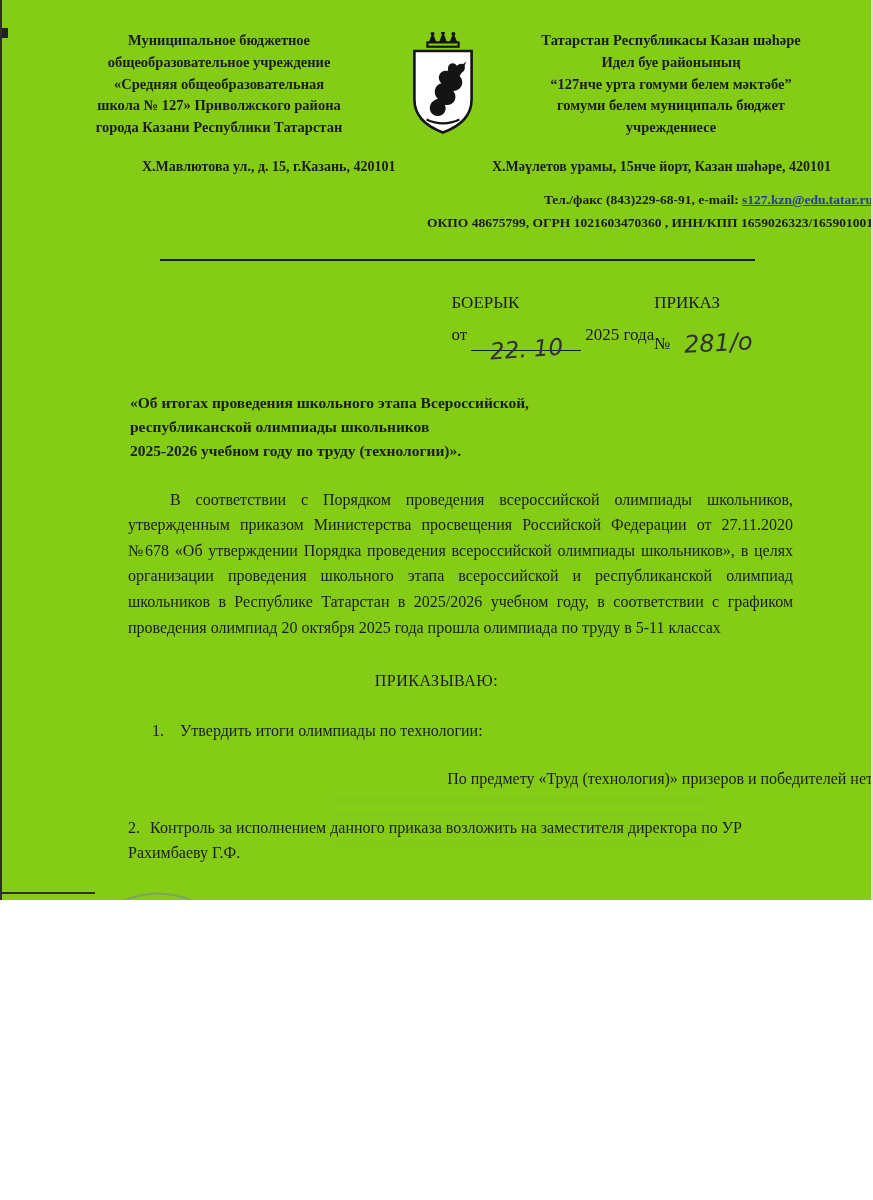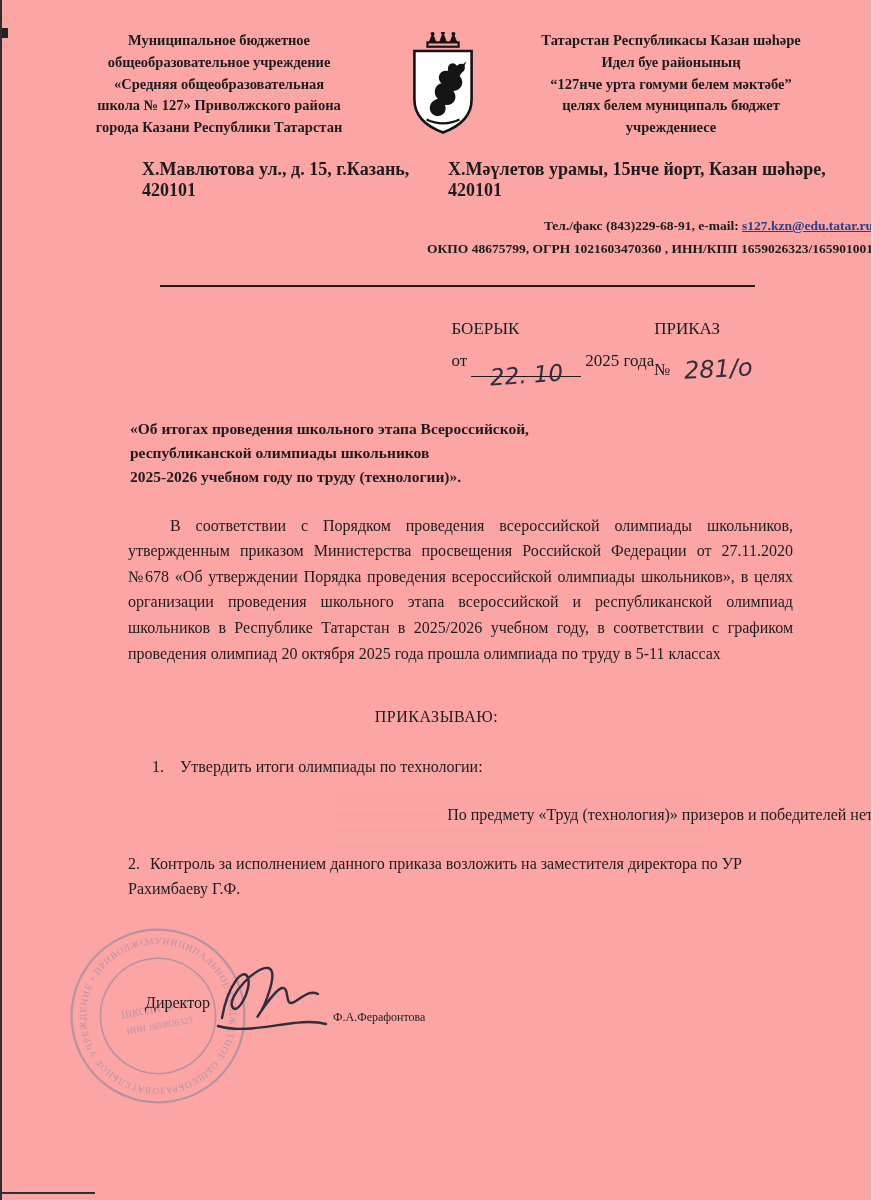--- a/index.html
+++ b/index.html
@@ -1,53 +1,53 @@
 <!DOCTYPE html>
 <html><head>
 <meta charset="utf-8">
 <style>
   html,body { margin:0; padding:0; background:#ffffff; }
   .sheet {
-    position:relative; width:873px; height:1200px;
-    background:#fca5a5; overflow:hidden;
+    position:relative; width:873px; height:900px;
+    background:#84cc16; overflow:hidden;
     font-family:"Liberation Serif", serif; color:#1c1c1e;
   }
   
   .edge-left  { position:absolute; left:0; top:0; width:2px; height:100%; background:#2e2e2e; }
   .edge-mark-top { position:absolute; left:2px; top:28px; width:6px; height:10px; background:#222; }
   .edge-bottom { position:absolute; left:0; bottom:6px; width:95px; height:2px; background:#2e2e2e; }
   .edge-right { position:absolute; right:0; top:0; width:2px; height:100%; background:#dcdcd8; }
 
   .header { display:flex; padding:30px 36px 0 58px; }
   .org-left  { width:322px; text-align:center; font-weight:bold; font-size:14.5px; line-height:1.5; }
   .emblem-wrap { width:125px; display:flex; justify-content:center; align-items:flex-start; padding-top:2px; }
   .org-right { flex:1; text-align:center; font-weight:bold; font-size:14.5px; line-height:1.5; }
 
-  .addr-row { display:flex; margin-top:20px; font-weight:bold; font-size:18px;gap:20px; }
+  .addr-row { display:flex; margin-top:20px; font-weight:bold; font-size:14px;gap:20px; }
   .addr-left  { margin-left:142px; }
   .addr-right { margin-left:auto; margin-right:42px; }
 
   .contacts { margin-top:14px; text-align:right; font-weight:bold; font-size:13.5px; line-height:1.7; }
   .email-link { text-decoration:underline; color:#27408b; }
 
   .rule { margin-top:24px; margin-left:160px; width:595px; border-top:2px solid #1d1d1f; height:0; }
 
   .order-head { display:flex; justify-content:flex-end; margin:26px 120px 0 76px; font-size:17px; }
   .order-col { line-height:1.9; }
   .fill-line { display:inline-block; min-width:110px; border-bottom:1.5px solid #1d1d1f; text-align:center; position:relative; height:18px; vertical-align:bottom; margin:0 4px; }
   .hand { font-family:"DejaVu Sans", sans-serif; font-style:italic; font-size:23px; color:#30303c;
           display:inline-block; transform:rotate(-4deg); position:relative; top:-4px; white-space:nowrap; }
   .hand-num { font-family:"DejaVu Sans", sans-serif; font-style:italic; font-size:24px; color:#30303c;
           display:inline-block; transform:rotate(-3deg); position:relative; top:2px; margin-left:14px; }
 
   .subject { margin:26px 90px 0 130px; font-weight:bold; font-size:15.5px; line-height:1.55; }
 
   .body-par { margin:24px 80px 0 128px; text-align:justify; text-indent:42px; font-size:16px; line-height:1.6; }
 
-  .resolution { margin-top:42px; text-align:center; font-size:16px; letter-spacing:0.5px; }
+  .resolution { margin-top:32px; text-align:center; font-size:16px; letter-spacing:0.5px; }
 
   .item1 { margin:32px 0 0 152px; font-size:16px; }
   .item1 .num { margin-right:16px; }
   .subitem { margin:30px 0 0 178px; font-size:16px;text-align:right; }
   .item2 { margin:28px 100px 0 128px; font-size:16px; line-height:1.55; }
   .item2 .num { margin-right:10px; }
 
   .sig-block { position:relative; margin-top:46px; height:200px; }
   .stamp { position:absolute; left:68px; top:-22px; width:180px; height:180px; opacity:0.5; transform:rotate(-10deg); }
   .sig-position { position:absolute; left:145px; top:46px; font-size:16px; }
@@ -94,21 +94,21 @@
           <path d="M32,94 C27,87 31,79 39,77 C33,71 35,61 43,59 C37,53 41,43 51,45 C49,37 57,33 61,39 C67,33 73,39 69,45 L63,50 C71,56 67,68 57,68 C63,76 57,86 47,84 C51,92 43,100 35,96 Z"></path>
           <path d="M52,50 L72,34 L62,56 Z"></path>
         </g>
         <path d="M26,101 Q45,110 64,101" stroke="#141414" stroke-width="2.5" fill="none"></path>
       </svg>
     </div>
     <div class="org-right">
       <div>Татарстан Республикасы Казан шәһәре</div>
       <div>Идел буе районының</div>
       <div>“127нче урта гомуми белем мәктәбе”</div>
-      <div>целях белем муниципаль бюджет</div>
+      <div>гомуми белем муниципаль бюджет</div>
       <div>учреждениесе</div>
     </div>
   </div>
 
   <div class="addr-row">
     <div class="addr-left">Х.Мавлютова ул., д. 15, г.Казань, 420101</div>
     <div class="addr-right">Х.Мәүлетов урамы, 15нче йорт, Казан шәһәре, 420101</div>
   </div>
 
   <div class="contacts">

